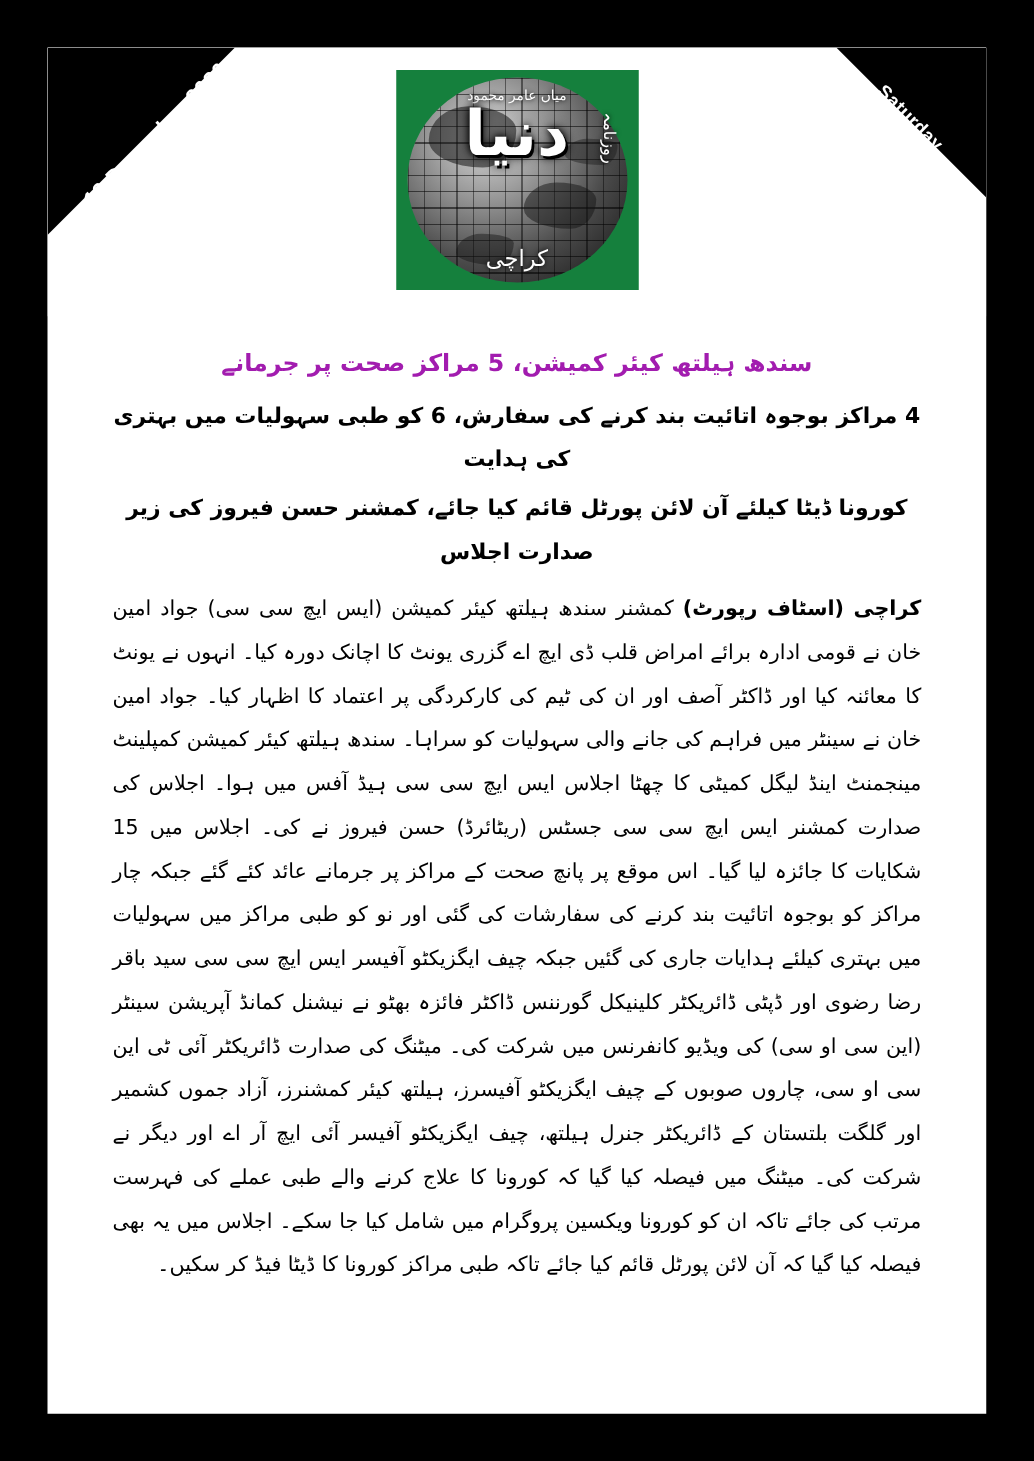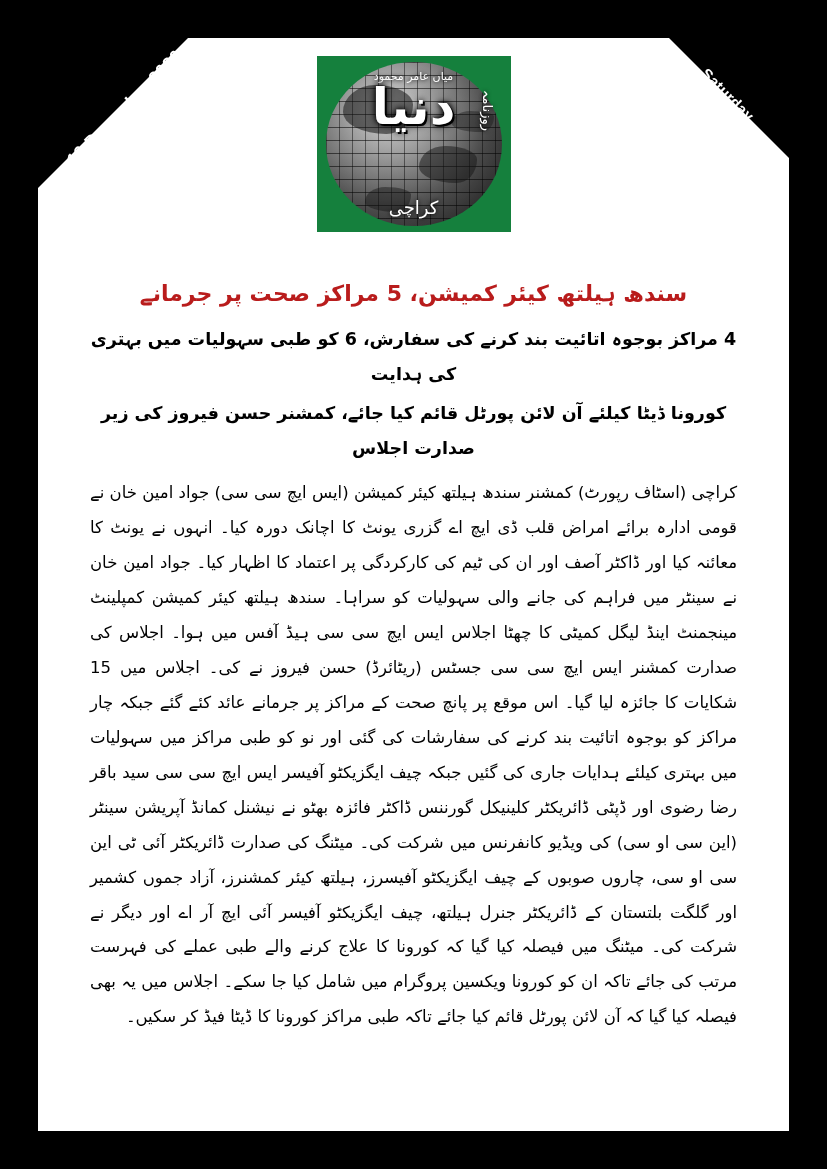--- a/index.html
+++ b/index.html
@@ -162,23 +162,23 @@
   }
   
   .article {
     direction: rtl;
     padding: 20px 52px 0 52px;
     box-sizing: border-box;
   }
   .headline {
     text-align: center;
     font-family: "DejaVu Sans", sans-serif;
-    font-size: 22px;
-    font-weight: bold;
-    color: #b91c1c;
+    font-size: 19px;
+    font-weight: bold;
+    color: #a21caf;
     line-height: 1.95;
     margin-bottom: 6px;
   }
   .subhead {
     text-align: center;
     font-family: "DejaVu Sans", sans-serif;
     font-size: 17.5px;
     font-weight: bold;
     color: #000000;
     line-height: 2.0;
@@ -188,21 +188,21 @@
     text-align: justify;
     text-align-last: right;
     font-family: "DejaVu Sans", sans-serif;
     font-size: 16.5px;
     color: #000000;
     line-height: 2.12;
     margin-top: 10px;
     letter-spacing: 0;
   }
   .body-text .dateline {
-    font-weight: normal;
+    font-weight: bold;
     margin-top: 36px;
   }
 </style>
 </head>
 <body>
 
 <div class="page">
   <div class="inner">
 
     <div class="masthead">

